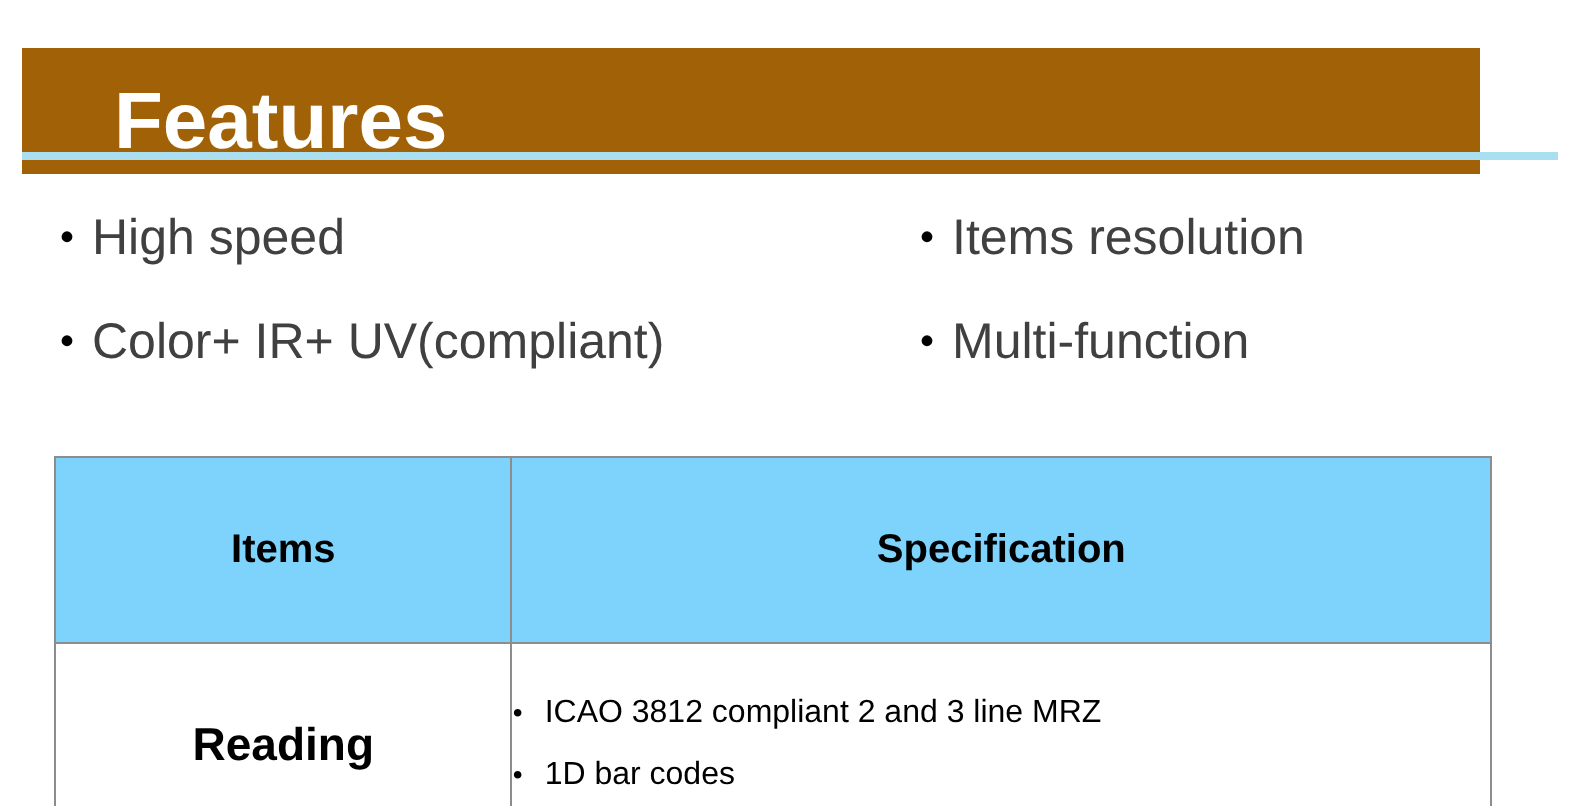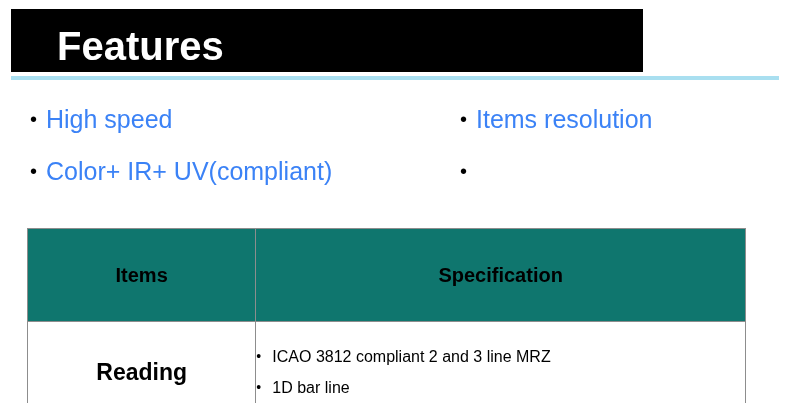--- a/index.html
+++ b/index.html
@@ -17,24 +17,24 @@
     position: relative;
     width: 790px;
     height: 403px;
     background: #ffffff;
   }
 
   
   .header-band {
     position: absolute;
     left: 11px;
-    top: 9px;
-    width: 632px;
+    top: 24px;
+    width: 729px;
     height: 63px;
-    background: #000000;
+    background: #a16207;
   }
   .header-title {
     position: absolute;
     left: 46px;
     top: 13px;
     font-size: 40px;
     font-weight: bold;
     color: #ffffff;
     letter-spacing: 0px;
     line-height: 48px;
@@ -73,40 +73,40 @@
   .feature-bullet {
     width: 16px;
     font-size: 20px;
     line-height: 30px;
     color: #000000;
     flex: 0 0 16px;
   }
   .feature-text {
     font-size: 25px;
     line-height: 30px;
-    color: #3b82f6;
+    color: #404040;
     font-weight: normal;
   }
 
   
   .spec-table {
     position: absolute;
     left: 27px;
     top: 228px;
     width: 719px;
     border-collapse: collapse;
     table-layout: fixed;
   }
   .spec-table td, .spec-table th {
     border: 1px solid #8d8d8d;
     vertical-align: middle;
     padding: 0;
   }
   .spec-table th {
-    background: #0f766e;
+    background: #7dd3fc;
     height: 92px;
     font-size: 20px;
     font-weight: bold;
     color: #000000;
     text-align: center;
     margin-left: 44px;
   }
   .col-items { width: 228px; }
   .col-spec  { width: 489px; }
 
@@ -163,20 +163,21 @@
       </div>
     </div>
 
     <div class="feature-col right">
       <div class="feature-item">
         <span class="feature-bullet">•</span>
         <span class="feature-text">Items resolution</span>
       </div>
       <div class="feature-item">
         <span class="feature-bullet">•</span>
+        <span class="feature-text">Multi-function</span>
       </div>
     </div>
 
   </div>
 
   <table class="spec-table">
     <colgroup>
       <col class="col-items">
       <col class="col-spec">
     </colgroup>
@@ -190,21 +191,21 @@
       <tr>
         <td class="row-label">Reading</td>
         <td class="spec-cell">
           <ul class="spec-list">
             <li>
               <span class="b">•</span>
               <span>ICAO 3812 compliant 2 and 3 line MRZ</span>
             </li>
             <li>
               <span class="b">•</span>
-              <span>1D bar line</span>
+              <span>1D bar codes</span>
             </li>
           </ul>
         </td>
       </tr>
     </tbody>
   </table>
 
 </div>
 
 </body></html>

